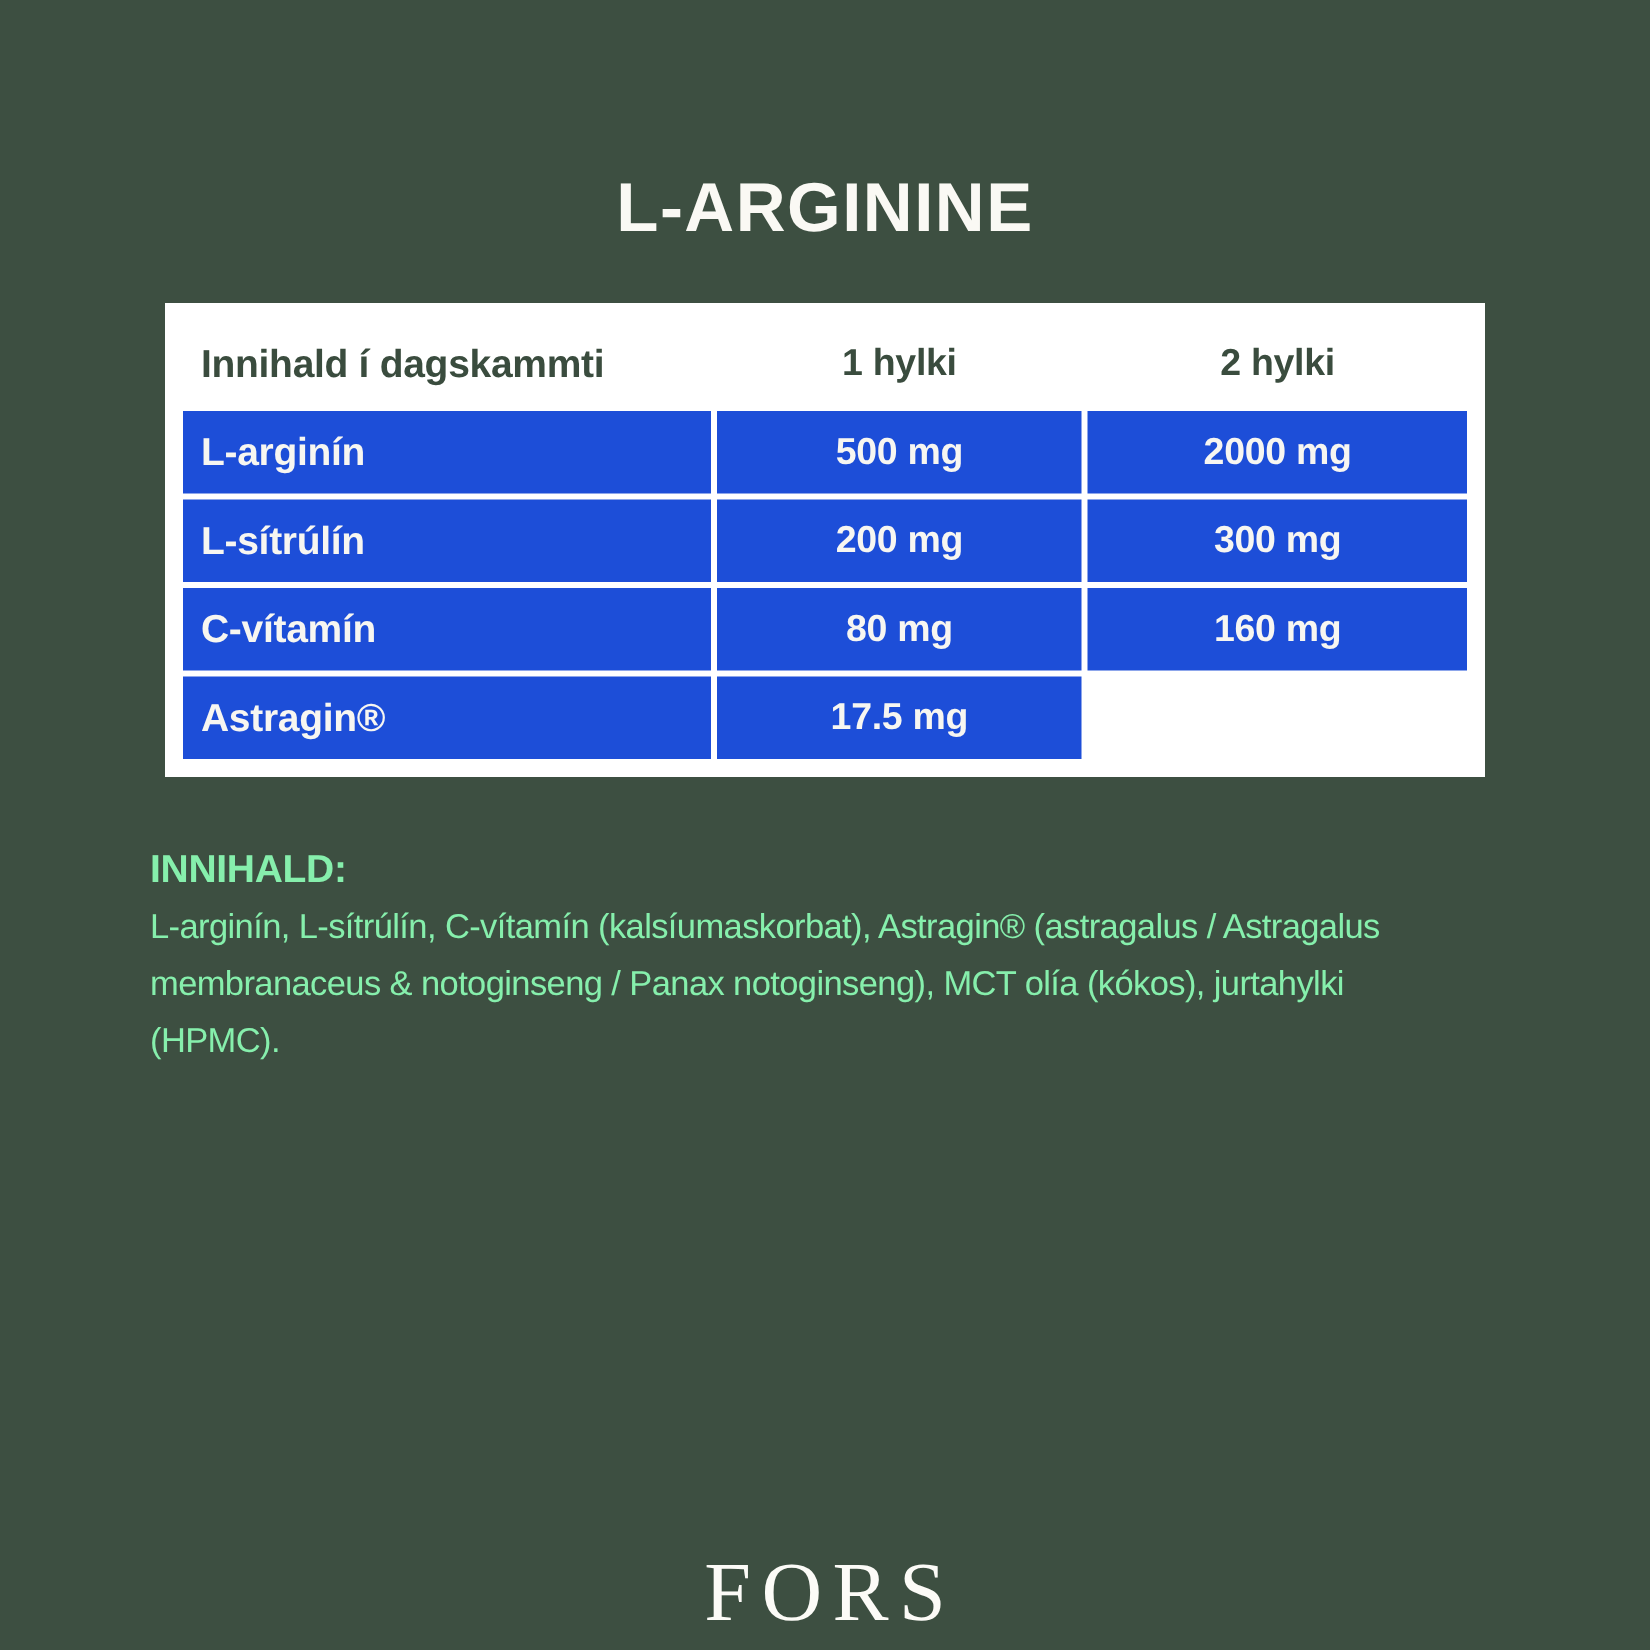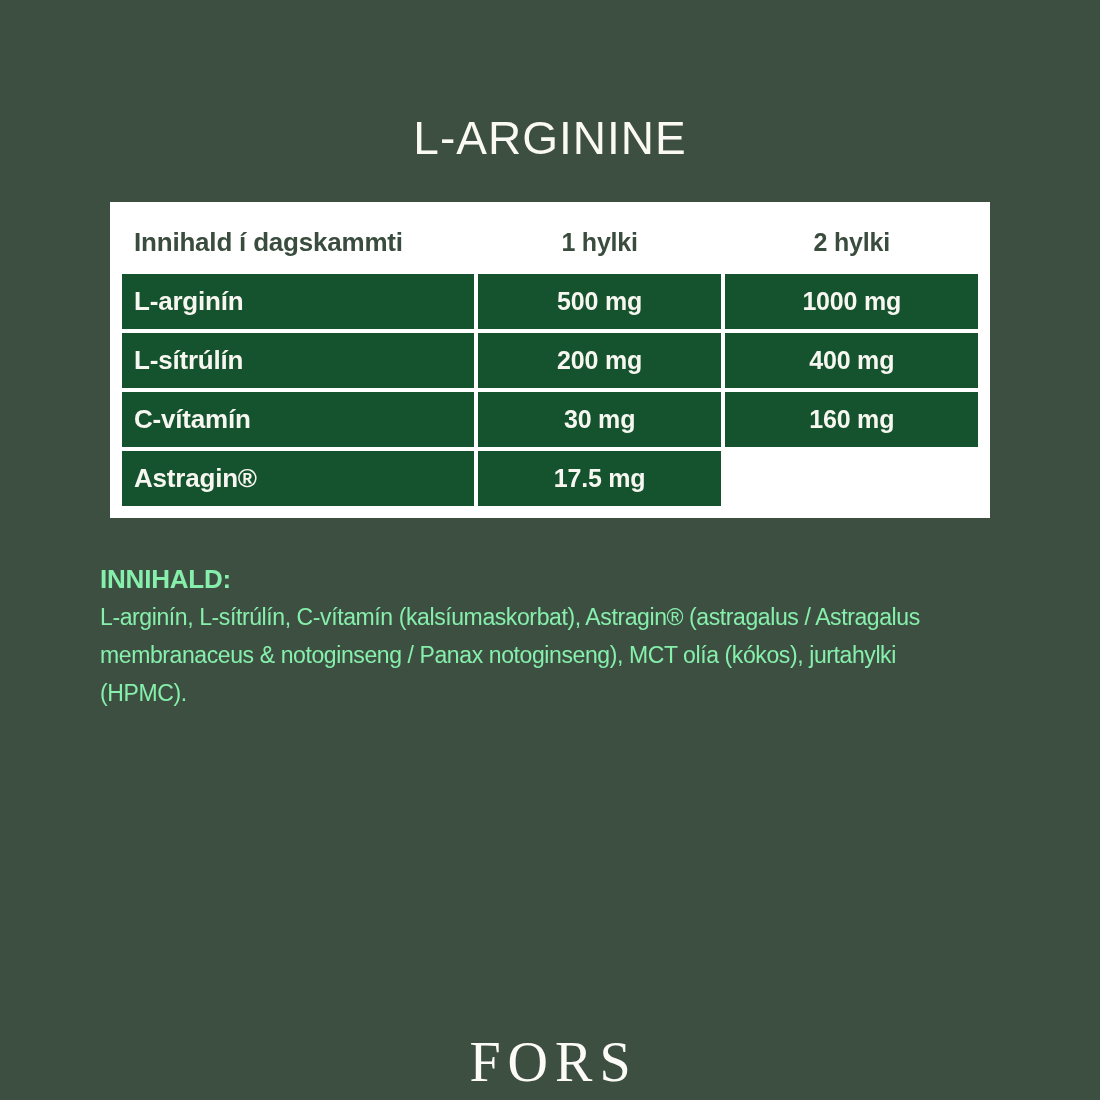--- a/index.html
+++ b/index.html
@@ -14,21 +14,21 @@
     position: relative;
     overflow: hidden;
   }
   .page-title {
     margin: 0;
     padding-top: 112px;
     text-align: center;
     color: #FAF9F4;
     font-size: 46px;
     line-height: 52px;
-    font-weight: 400;
+    font-weight: 700;
     letter-spacing: 1px;
   }
   .supp-table {
     width: 880px;
     margin: 38px auto 0 auto;
     box-sizing: border-box;
     background: #FFFFFF;
     padding: 12px;
     display: grid;
     grid-template-columns: 1.443fr 1fr 1.036fr;
@@ -40,21 +40,21 @@
     letter-spacing: -0.2px;
   }
   .cell.head {
     background: #FFFFFF;
     color: #3A4C3E;
     height: 56px;
     font-size: 25px;
     font-weight: 700;
   }
   .cell.body {
-    background: #14532d;
+    background: #1d4ed8;
     color: #F7F6F1;
     height: 55px;
     font-size: 25px;
     font-weight: 700;
   }
   .cell.name {
     justify-content: flex-start;
     padding-left: 12px;
     font-size: 26px;
   }
@@ -100,28 +100,28 @@
 <h1 class="page-title">L-ARGININE</h1>
 
 <div class="supp-table">
 
   <div class="cell head name">Innihald í dagskammti</div>
   <div class="cell head val">1 hylki</div>
   <div class="cell head val">2 hylki</div>
 
   <div class="cell body name">L-arginín</div>
   <div class="cell body val">500 mg</div>
-  <div class="cell body val">1000 mg</div>
+  <div class="cell body val">2000 mg</div>
 
   <div class="cell body name">L-sítrúlín</div>
   <div class="cell body val">200 mg</div>
-  <div class="cell body val">400 mg</div>
+  <div class="cell body val">300 mg</div>
 
   <div class="cell body name">C-vítamín</div>
-  <div class="cell body val">30 mg</div>
+  <div class="cell body val">80 mg</div>
   <div class="cell body val">160 mg</div>
 
   <div class="cell body name">Astragin®</div>
   <div class="cell body val">17.5 mg</div>
 </div>
 
 <div class="ingredients">
   <div class="ingredients-heading">INNIHALD:</div>
   <div class="ingredients-line">L-arginín, L-sítrúlín, C-vítamín (kalsíumaskorbat), Astragin® (astragalus / Astragalus</div>
   <div class="ingredients-line">membranaceus &amp; notoginseng / Panax notoginseng), MCT olía (kókos), jurtahylki</div>

